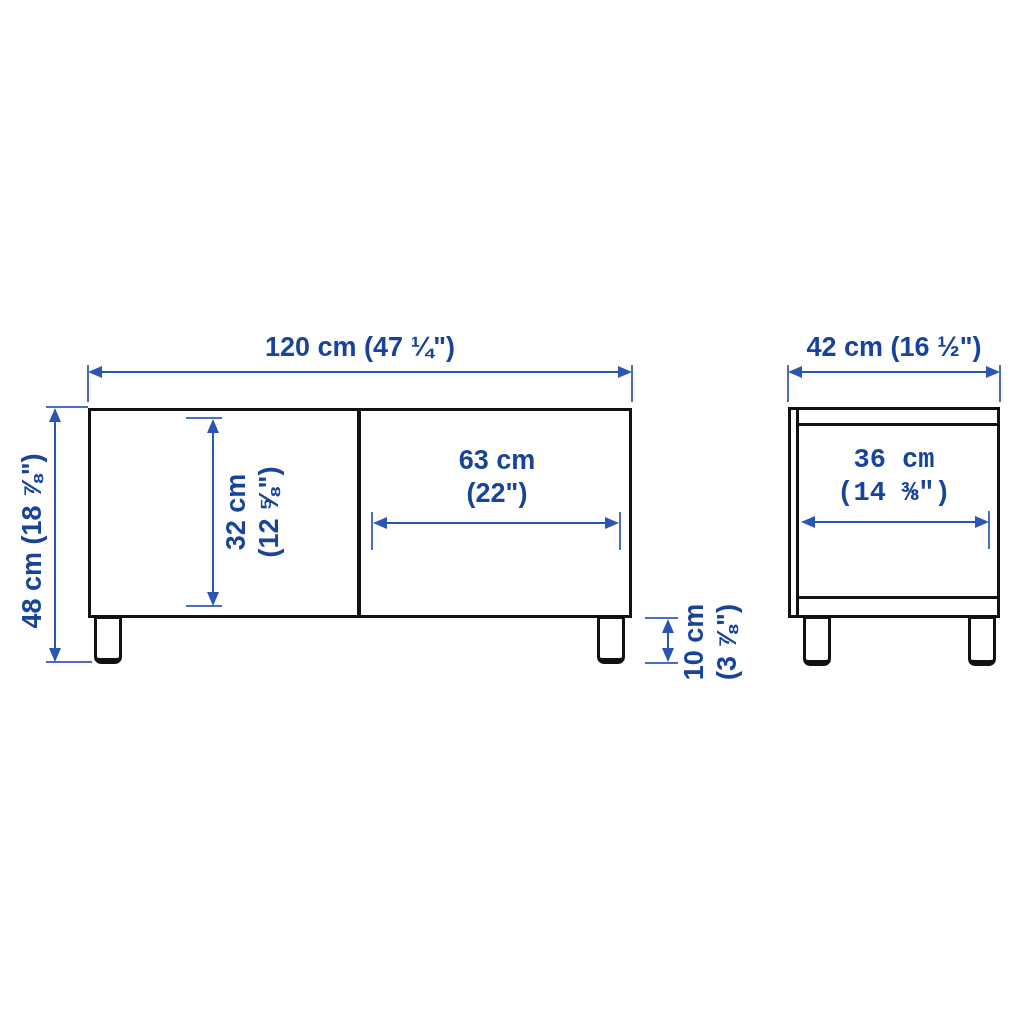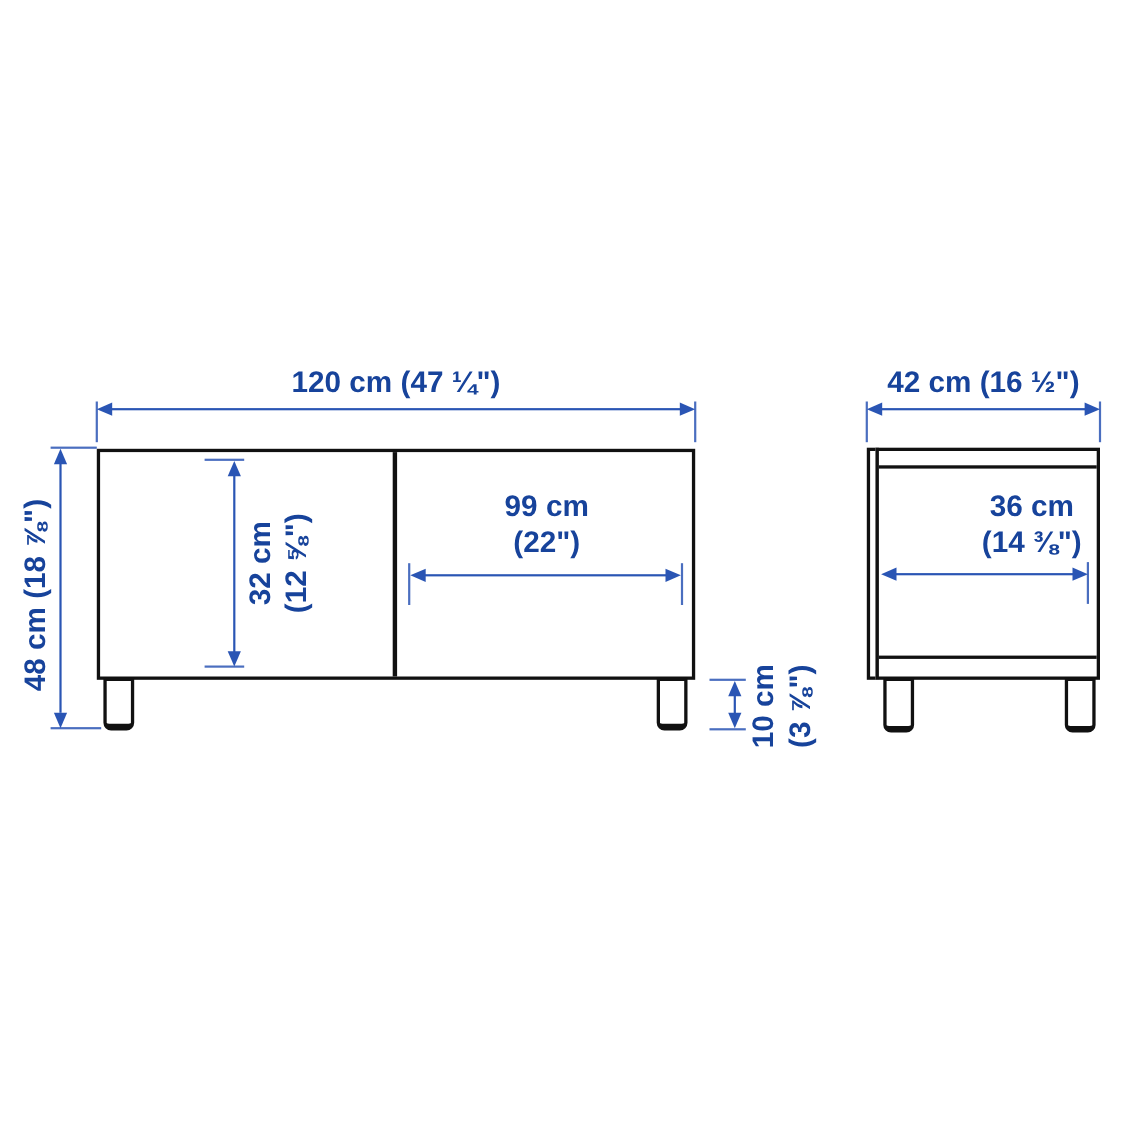--- a/index.html
+++ b/index.html
@@ -95,21 +95,21 @@
     </div>
   </div>
 
   <div>
     <div class="tick-v" style="left:371px;top:512px;height:38px;"></div>
     <div class="tick-v" style="left:619px;top:512px;height:38px;"></div>
     <div class="dl-h" style="left:385px;top:522px;width:222px;"></div>
     <div class="ah left" style="left:373px;top:517px;"></div>
     <div class="ah right" style="left:605px;top:517px;"></div>
     <div class="dim-label center-x" style="left:497px;top:444px;">
-      <span>99 cm</span>
+      <span>63 cm</span>
       <span>(22")</span>
     </div>
   </div>
 
   <div>
     <div class="tick-h" style="left:645px;top:617px;width:33px;"></div>
     <div class="tick-h" style="left:645px;top:662px;width:33px;"></div>
     <div class="dl-v" style="left:667px;top:628px;height:24px;"></div>
     <div class="ah up" style="left:662px;top:619px;"></div>
     <div class="ah down" style="left:662px;top:648px;"></div>
@@ -117,19 +117,19 @@
       <span>10 cm</span>
       <span>(3 ⅞")</span>
     </div>
   </div>
 
   <div>
     <div class="tick-v" style="left:988px;top:511px;height:38px;"></div>
     <div class="dl-h" style="left:813px;top:521px;width:164px;"></div>
     <div class="ah left" style="left:801px;top:516px;"></div>
     <div class="ah right" style="left:975px;top:516px;"></div>
-    <div class="dim-label center-x" style="left:938px;top:444px;">
+    <div class="dim-label center-x" style="left:894px;top:444px;font-family:Liberation Mono, monospace;">
       <span>36 cm</span>
       <span>(14 ⅜")</span>
     </div>
   </div>
 
 </div>
 
 </body></html>

